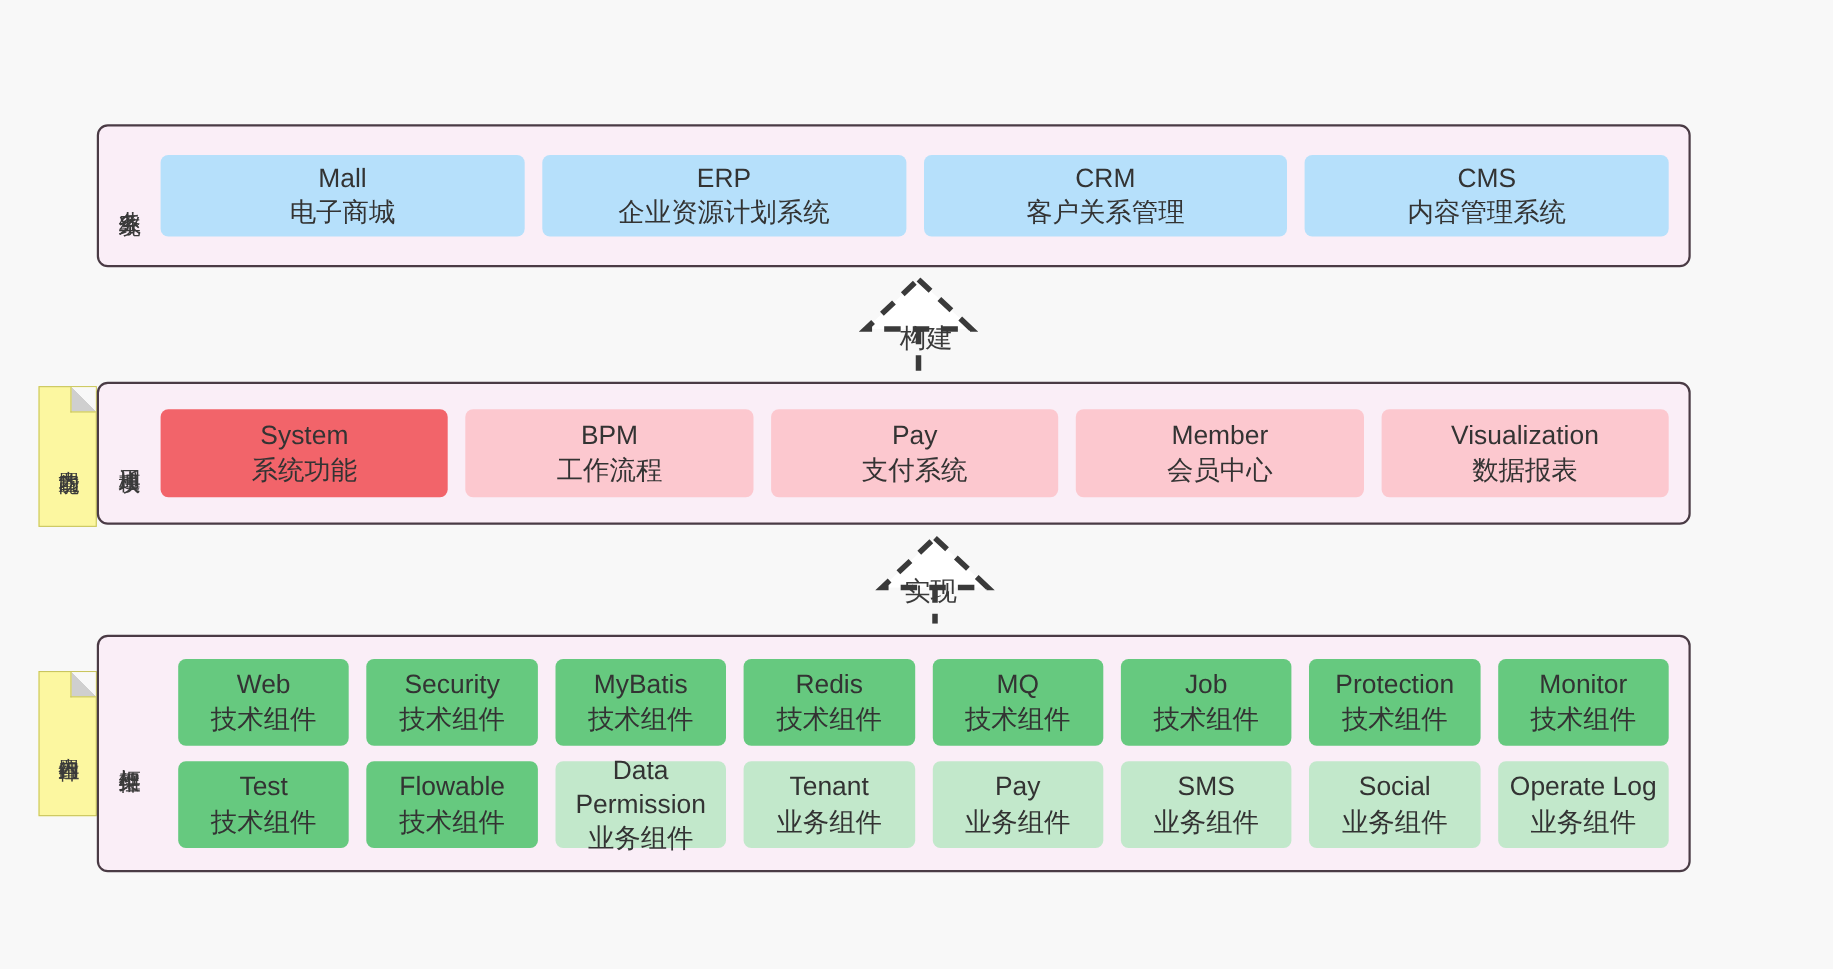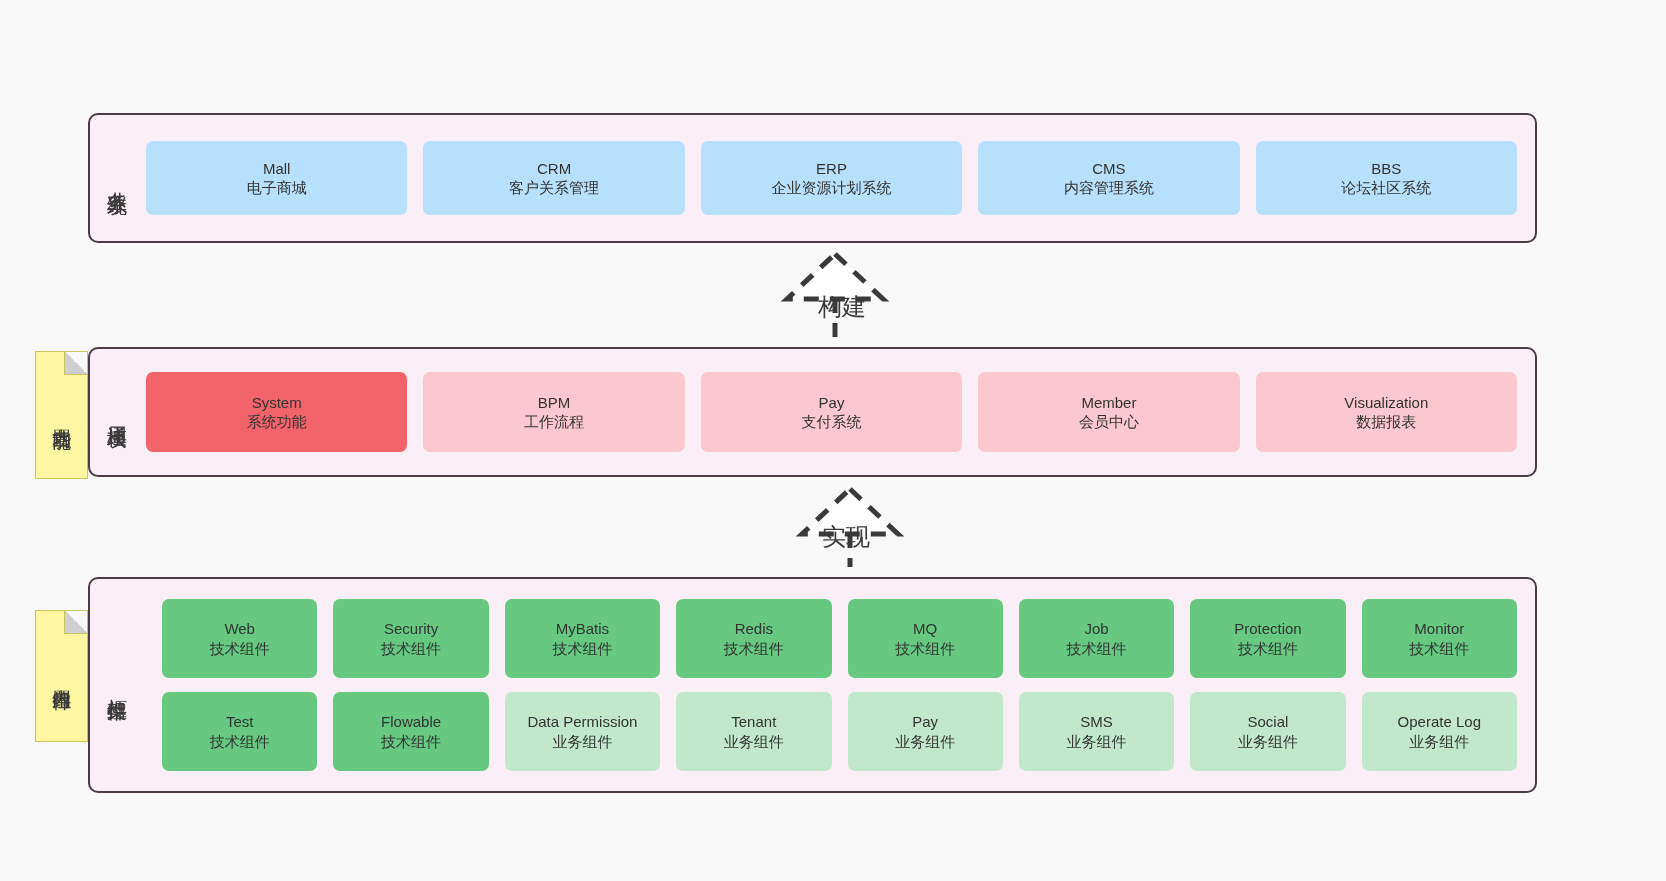--- a/index.html
+++ b/index.html
@@ -59,21 +59,21 @@
     gap: 16px;
   }
   .cell {
     flex: 1 1 0;
     border-radius: 7px;
     display: flex;
     flex-direction: column;
     align-items: center;
     justify-content: center;
     text-align: center;
-    font-size: 15px;
+    font-size: 24px;
     line-height: 1.3;
     color: #333333;
     box-sizing: border-box;
     padding: 6px 4px;
   }
   .cell .l1 { white-space: normal; }
   .cell .l2 { white-space: nowrap; }
 
   
   .c-blue        { background: #b6e0fb; }
@@ -146,34 +146,30 @@
 
   <div class="layer" id="layer-business">
     <div class="layer-title">业务系统</div>
     <div class="layer-body">
       <div class="row">
         <div class="cell c-blue">
           <span class="l1">Mall</span>
           <span class="l2">电子商城</span>
         </div>
         <div class="cell c-blue">
+          <span class="l1">ERP</span>
+          <span class="l2">企业资源计划系统</span>
+        </div>
+        <div class="cell c-blue">
           <span class="l1">CRM</span>
           <span class="l2">客户关系管理</span>
-        </div>
-        <div class="cell c-blue">
-          <span class="l1">ERP</span>
-          <span class="l2">企业资源计划系统</span>
         </div>
         <div class="cell c-blue">
           <span class="l1">CMS</span>
           <span class="l2">内容管理系统</span>
-        </div>
-        <div class="cell c-blue">
-          <span class="l1">BBS</span>
-          <span class="l2">论坛社区系统</span>
         </div>
       </div>
     </div>
   </div>
 
   <div class="arrow" id="arrow-build">
     <svg width="170" height="92" viewBox="0 0 170 92">
       <polygon points="85,2 133,47 37,47" fill="#ffffff" stroke="#3a3a3a" stroke-width="5" stroke-dasharray="15,11" stroke-linejoin="miter"></polygon>
       <path d="M85,47 L85,92" fill="none" stroke="#3a3a3a" stroke-width="5" stroke-dasharray="14,10"></path>
       <path d="M55,47 L55,92 M115,47 L115,92" fill="none" stroke="#3a3a3a" stroke-width="5" stroke-dasharray="14,10" opacity="0"></path>

